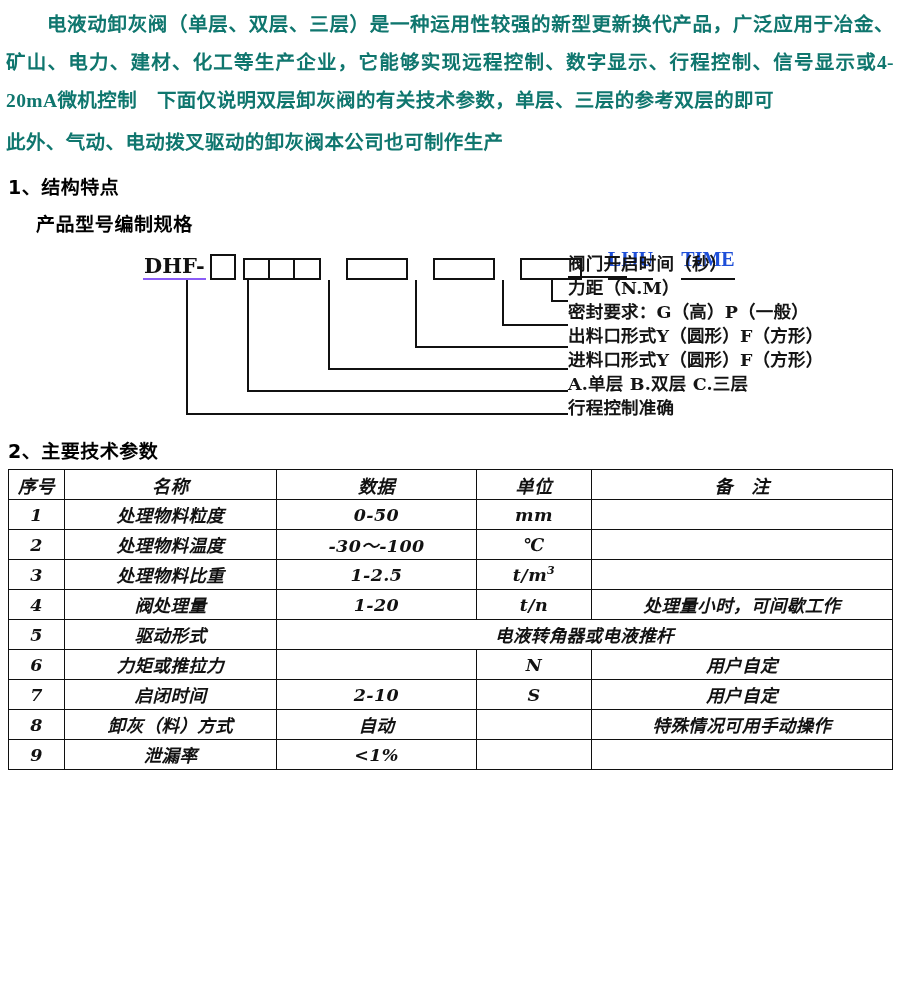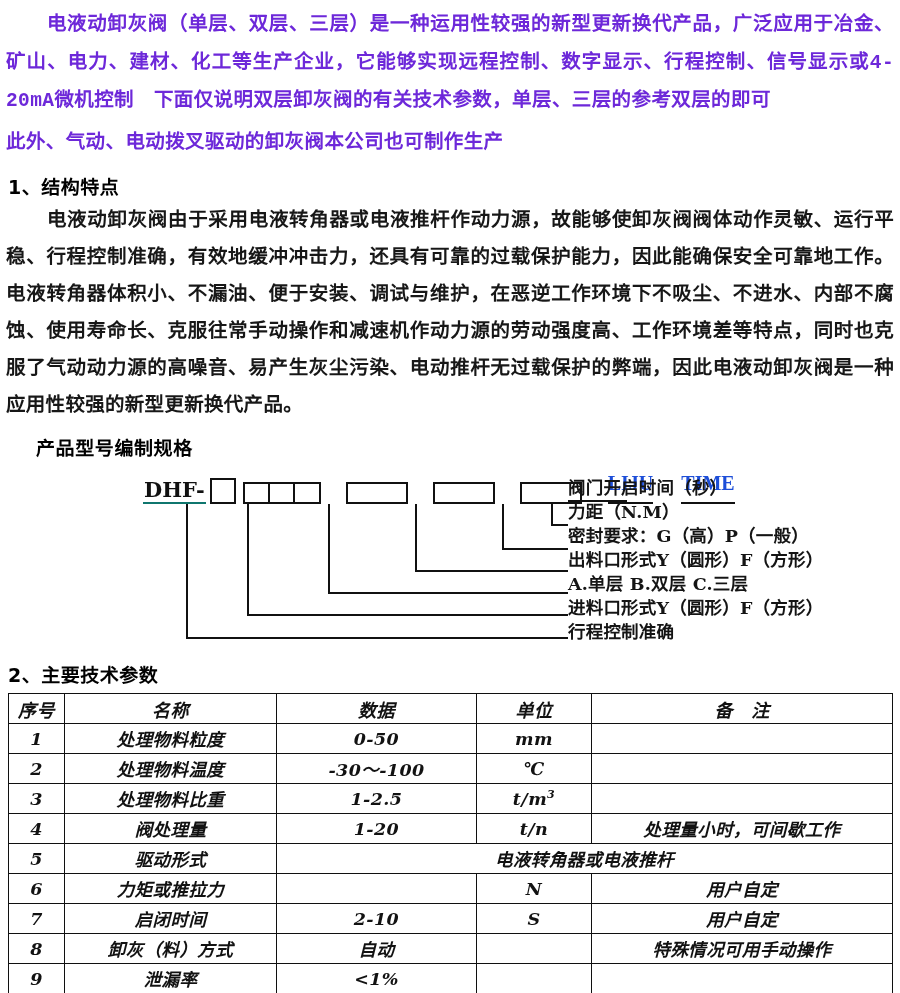--- a/index.html
+++ b/index.html
@@ -22,28 +22,28 @@
     height: 993px;
     box-sizing: border-box;
   }
 
   
   .intro {
     padding: 6px 6px 0 6px;
   }
   .intro p {
     margin: 0 0 4px 0;
-    font-family: Liberation Mono, monospace;
+    font-family: Liberation Serif, serif;
     font-size: 19.5px;
     line-height: 38px;
     letter-spacing: 0.4px;
     text-align: justify;
     text-justify: inter-character;
     font-weight: 600;
-    color: #6d28d9;
+    color: #0f766e;
   }
   .intro p.indent {
     text-indent: 2.1em;
   }
 
   
   .sec-head {
     font-family: "DejaVu Sans", "Liberation Sans", sans-serif;
     font-size: 19px;
     font-weight: bold;
@@ -89,21 +89,21 @@
     display: flex;
     align-items: flex-end;
     height: 34px;
   }
   .code-label {
     font-family: "DejaVu Serif", "Liberation Serif", serif;
     font-size: 21px;
     font-weight: 600;
     line-height: 22px;
     color: #111;
-    border-bottom: 2px solid #0f766e;
+    border-bottom: 2px solid #8b5cf6;
     padding: 0 1px 1px 1px;
   }
   .box {
     border: 2px solid #111;
     box-sizing: border-box;
     background: #fff;
   }
   .box-sq {
     width: 26px;
     height: 26px;
@@ -203,23 +203,20 @@
 <body>
 
 <div class="page">
 
   <div class="intro">
     <p class="indent">电液动卸灰阀（单层、双层、三层）是一种运用性较强的新型更新换代产品，广泛应用于冶金、矿山、电力、建材、化工等生产企业，它能够实现远程控制、数字显示、行程控制、信号显示或4-20mA微机控制　下面仅说明双层卸灰阀的有关技术参数，单层、三层的参考双层的即可</p>
     <p>此外、气动、电动拨叉驱动的卸灰阀本公司也可制作生产</p>
   </div>
 
   <div class="sec-head">1、结构特点</div>
-  <div class="body-block">
-    <p>电液动卸灰阀由于采用电液转角器或电液推杆作动力源，故能够使卸灰阀阀体动作灵敏、运行平稳、行程控制准确，有效地缓冲冲击力，还具有可靠的过载保护能力，因此能确保安全可靠地工作。电液转角器体积小、不漏油、便于安装、调试与维护，在恶逆工作环境下不吸尘、不进水、内部不腐蚀、使用寿命长、克服往常手动操作和减速机作动力源的劳动强度高、工作环境差等特点，同时也克服了气动动力源的高噪音、易产生灰尘污染、电动推杆无过载保护的弊端，因此电液动卸灰阀是一种应用性较强的新型更新换代产品。</p>
-  </div>
 
   <div class="sub-head">产品型号编制规格</div>
 
   <div class="model-diagram">
 
     <div class="code-row">
       <span class="code-label">DHF-</span>
       <span class="box box-sq"></span>
       <span class="box box-tri">
           <span></span>
@@ -252,22 +249,22 @@
     <div class="hline" style="left:551px; top:60px; width:17px;"></div>
 
     <div class="vline" style="left:625px; top:36px; height:2px;"></div>
     <div class="hline" style="left:568px; top:36px; width:58px;"></div>
 
     <div class="legend">
       <div>阀门开启时间（秒）</div>
       <div>力距（N.M）</div>
       <div>密封要求：G（高）P（一般）</div>
       <div>出料口形式Y（圆形）F（方形）</div>
+      <div>进料口形式Y（圆形）F（方形）</div>
       <div>A.单层 B.双层 C.三层</div>
-      <div>进料口形式Y（圆形）F（方形）</div>
       <div>行程控制准确</div>
     </div>
   </div>
 
   <div class="sec-head" style="margin-top:-4px;">2、主要技术参数</div>
 
   <div class="table-wrap">
     <table class="spec">
       <thead>
         <tr>

